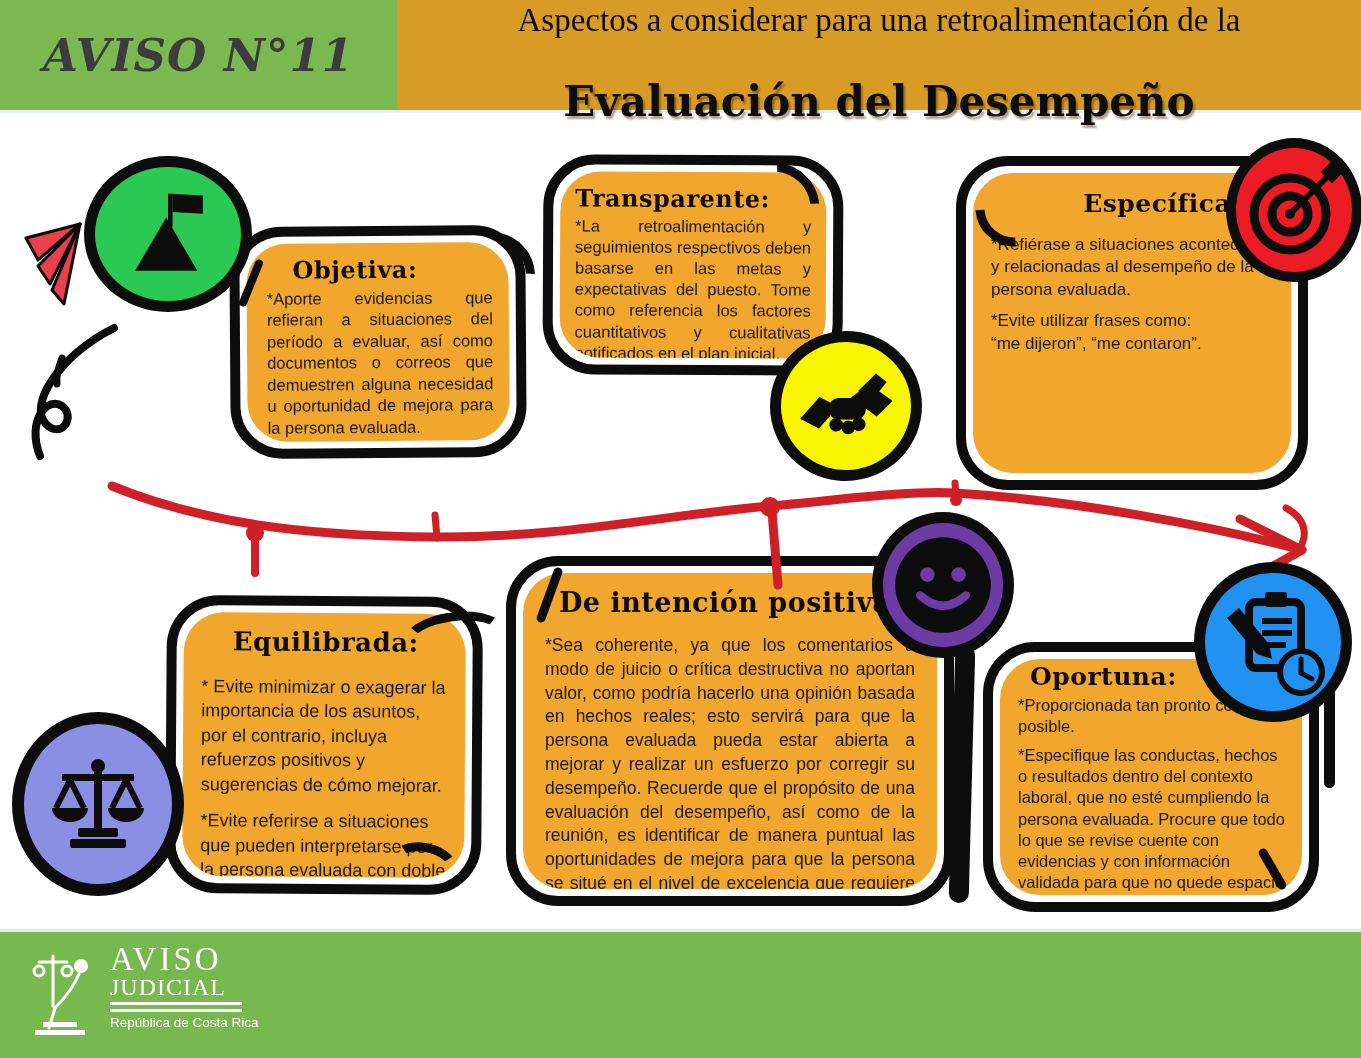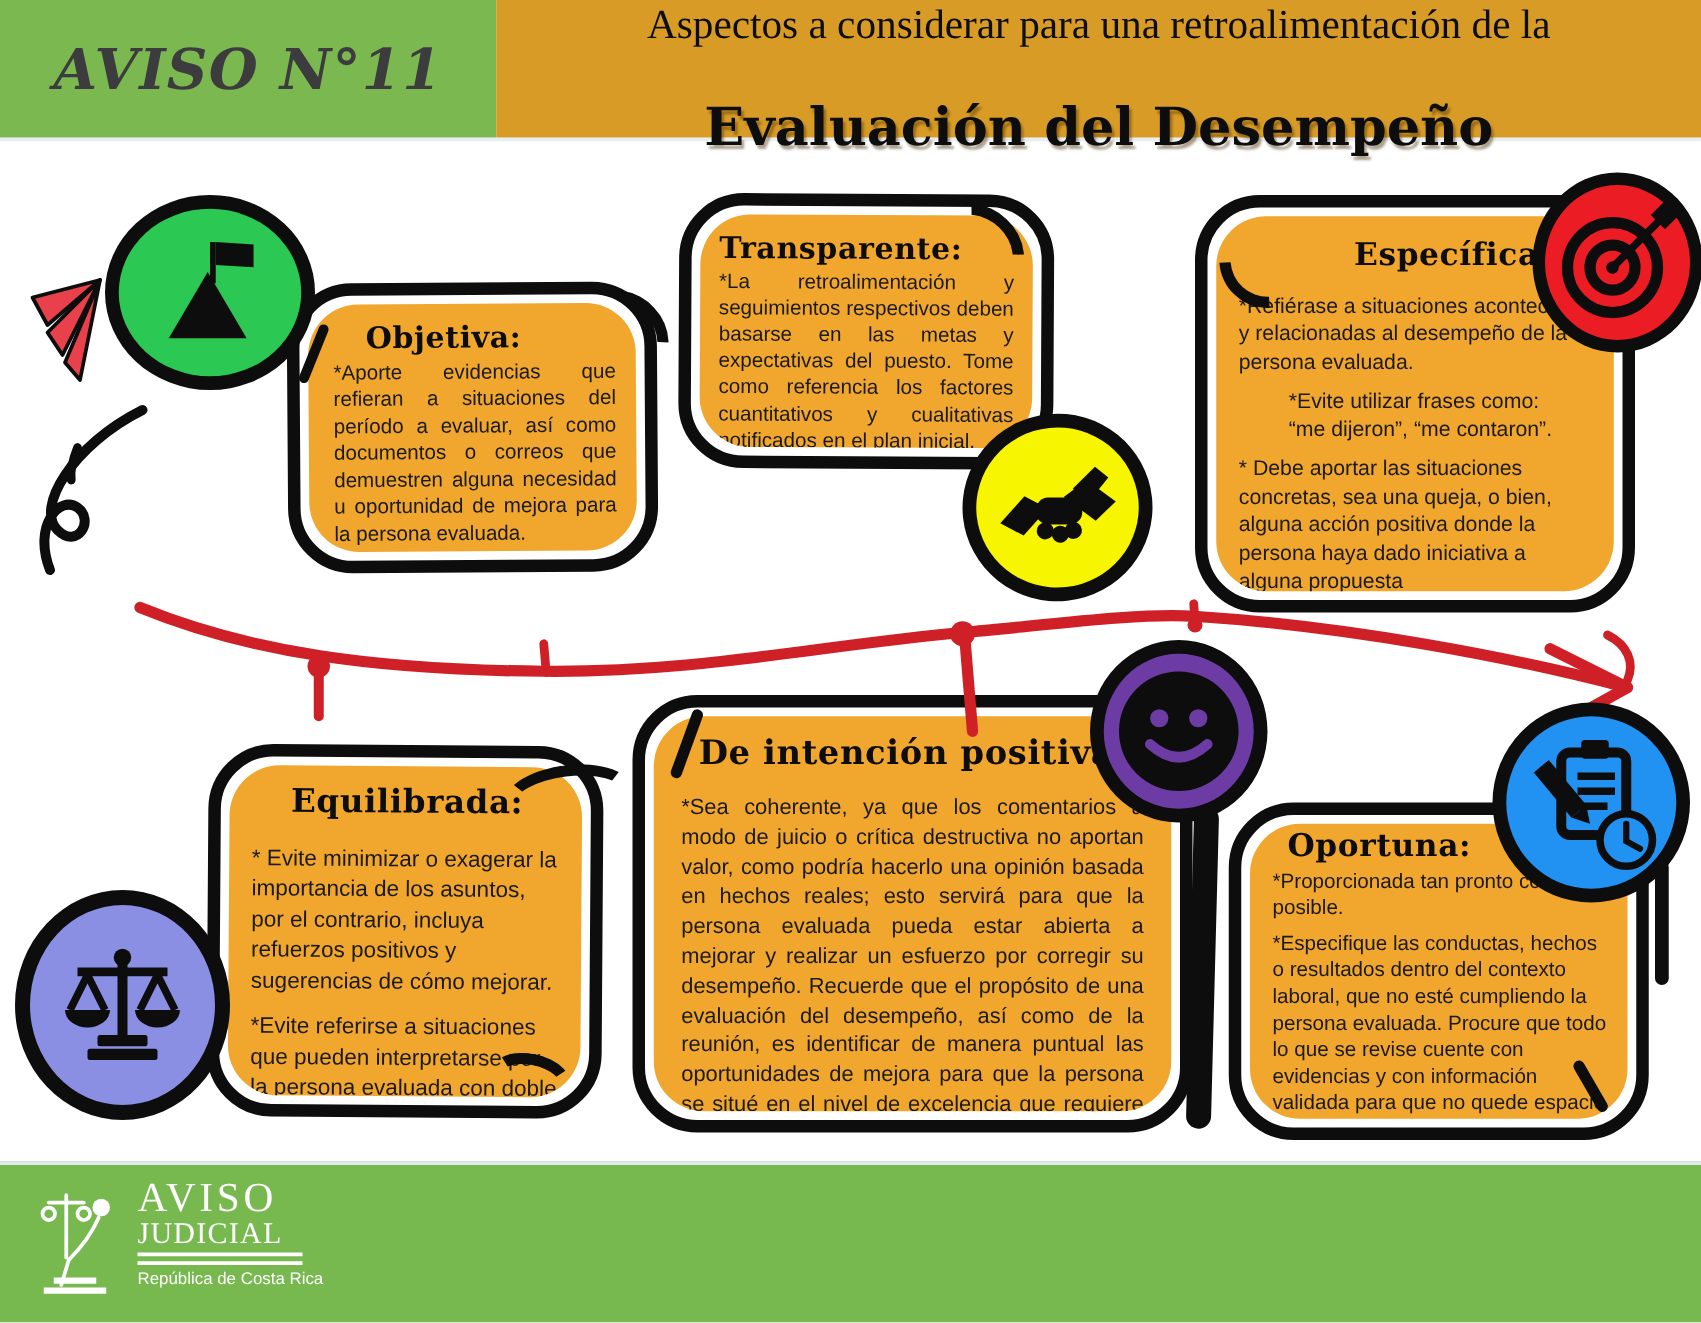--- a/index.html
+++ b/index.html
@@ -16,21 +16,21 @@
   .header-title{font-family:"DejaVu Serif",serif;font-weight:bold;font-size:42px;color:#0d0d0d;line-height:1.15;
                 text-shadow:2px 3px 2px rgba(70,45,0,.45);margin-top:40px;}
 
   
   .card{position:absolute;background:#fff;border:10px solid #0d0d0d;border-radius:52px;padding:7px;box-sizing:border-box;z-index:10;}
   .card-inner{background:#F1A62E;border-radius:40px;width:100%;height:100%;box-sizing:border-box;overflow:hidden;}
   .card-title{font-family:"DejaVu Serif",serif;font-weight:bold;color:#0d0d0d;letter-spacing:.5px;}
   .card-body{color:#1a1a1a;}
   .justify{text-align:justify;}
   .jc{text-align:justify;text-align-last:center;}
-  .pre{white-space:pre-line;margin-left:40px;}
+  .pre{white-space:pre-line;}
 
   .c-objetiva{left:230px;top:226px;width:296px;height:232px;transform:rotate(-.4deg);}
   .c-objetiva .card-inner{padding:12px 16px 8px 20px;}
   .c-objetiva .card-title{font-size:24px;padding-left:26px;margin-bottom:4px;}
   .c-objetiva .card-body{font-size:16.5px;line-height:1.3;}
 
   .c-transparente{left:543px;top:155px;width:300px;height:220px;transform:rotate(.3deg);}
   .c-transparente .card-inner{padding:12px 15px 6px 15px;}
   .c-transparente .card-title{font-size:24px;margin-bottom:3px;}
   .c-transparente .card-body{font-size:16.5px;line-height:1.28;}
@@ -143,21 +143,20 @@
     <div class="card-body justify">*La retroalimentación y seguimientos respectivos deben basarse en las metas y expectativas del puesto. Tome como referencia los factores cuantitativos y cualitativas notificados en el plan inicial.</div>
   </div>
 </div>
 
 <div class="card c-especifica">
   <div class="card-inner">
     <div class="card-title">Específica:</div>
     <div class="card-body">*Refiérase a situaciones acontecidas y relacionadas al desempeño de la persona evaluada.</div>
     <div class="card-body pre">*Evite utilizar frases como:
 “me dijeron”, “me contaron”.</div>
-    <div class="card-body">* Debe aportar las situaciones concretas, sea una queja, o bien, alguna acción positiva donde la persona haya dado iniciativa a alguna propuesta</div>
   </div>
 </div>
 
 <div class="card c-equilibrada">
   <div class="card-inner">
     <div class="card-title">Equilibrada:</div>
     <div class="card-body">* Evite minimizar o exagerar la importancia de los asuntos, por el contrario, incluya refuerzos positivos y sugerencias de cómo mejorar.</div>
     <div class="card-body">*Evite referirse a situaciones que pueden interpretarse por la persona evaluada con doble sentido</div>
   </div>
 </div>

